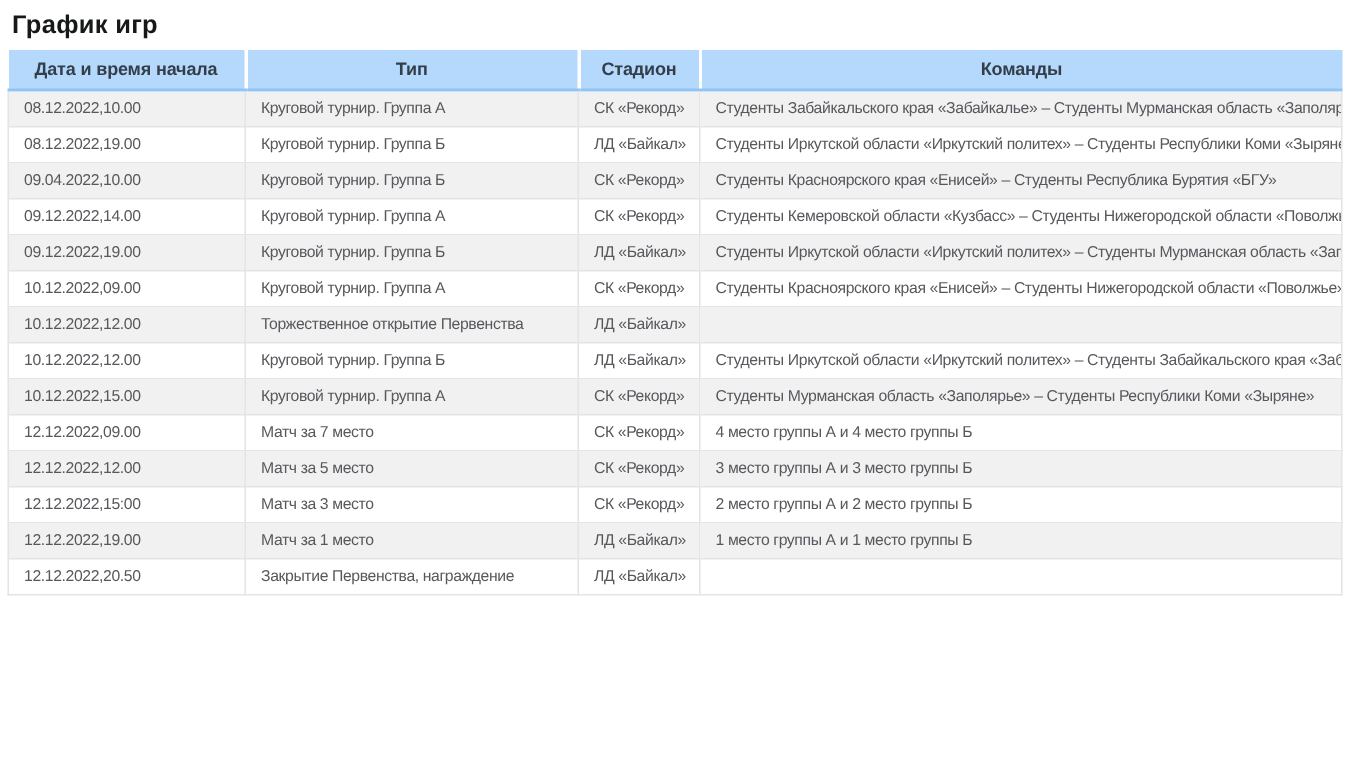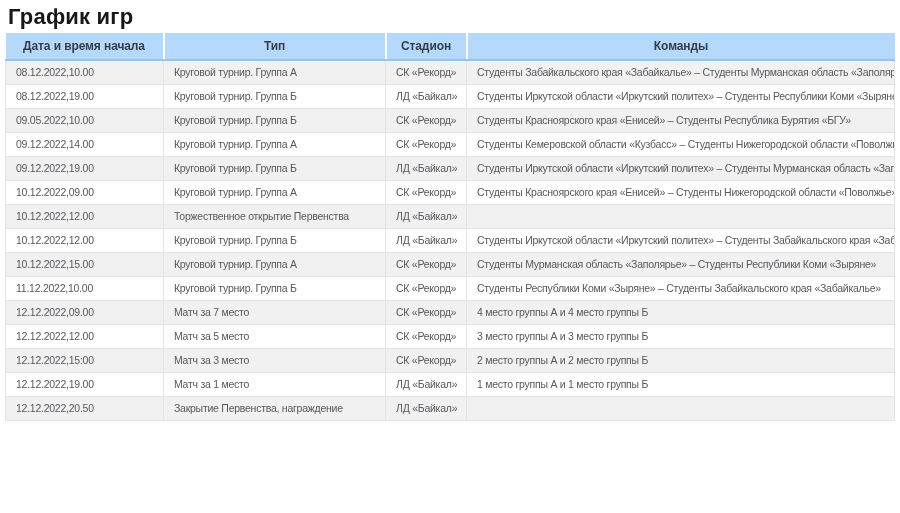--- a/index.html
+++ b/index.html
@@ -13,21 +13,21 @@
   }
   *{box-sizing:border-box;}
   html,body{margin:0;padding:0;}
   body{
     width:900px;height:513px;overflow:hidden;
     background:#ffffff;
     font-family:"Liberation Sans","DejaVu Sans",sans-serif;
   }
   .page-title{
     margin:6px 0 6px 8px;
-    font-size:22px;
+    font-size:17px;
     line-height:21px;
     font-weight:bold;
     color:var(--title-text,#17181a);
     letter-spacing:.2px;
   }
   table.schedule{
     border-collapse:collapse;
     table-layout:fixed;
     width:889px;
     margin-left:5px;
@@ -96,21 +96,21 @@
         <td>СК «Рекорд»</td>
         <td>Студенты Забайкальского края «Забайкалье» – Студенты Мурманская область «Заполярье»</td>
       </tr>
       <tr>
         <td>08.12.2022,19.00</td>
         <td>Круговой турнир. Группа Б</td>
         <td>ЛД «Байкал»</td>
         <td>Студенты Иркутской области «Иркутский политех» – Студенты Республики Коми «Зыряне»</td>
       </tr>
       <tr>
-        <td>09.05.2022,10.00</td>
+        <td>09.04.2022,10.00</td>
         <td>Круговой турнир. Группа Б</td>
         <td>СК «Рекорд»</td>
         <td>Студенты Красноярского края «Енисей» – Студенты Республика Бурятия «БГУ»</td>
       </tr>
       <tr>
         <td>09.12.2022,14.00</td>
         <td>Круговой турнир. Группа А</td>
         <td>СК «Рекорд»</td>
         <td>Студенты Кемеровской области «Кузбасс» – Студенты Нижегородской области «Поволжье»</td>
       </tr>
@@ -138,26 +138,20 @@
         <td>ЛД «Байкал»</td>
         <td>Студенты Иркутской области «Иркутский политех» – Студенты Забайкальского края «Забайкалье»</td>
       </tr>
       <tr>
         <td>10.12.2022,15.00</td>
         <td>Круговой турнир. Группа А</td>
         <td>СК «Рекорд»</td>
         <td>Студенты Мурманская область «Заполярье» – Студенты Республики Коми «Зыряне»</td>
       </tr>
       <tr>
-        <td>11.12.2022,10.00</td>
-        <td>Круговой турнир. Группа Б</td>
-        <td>СК «Рекорд»</td>
-        <td>Студенты Республики Коми «Зыряне» – Студенты Забайкальского края «Забайкалье»</td>
-      </tr>
-      <tr>
         <td>12.12.2022,09.00</td>
         <td>Матч за 7 место</td>
         <td>СК «Рекорд»</td>
         <td>4 место группы А и 4 место группы Б</td>
       </tr>
       <tr>
         <td>12.12.2022,12.00</td>
         <td>Матч за 5 место</td>
         <td>СК «Рекорд»</td>
         <td>3 место группы А и 3 место группы Б</td>

